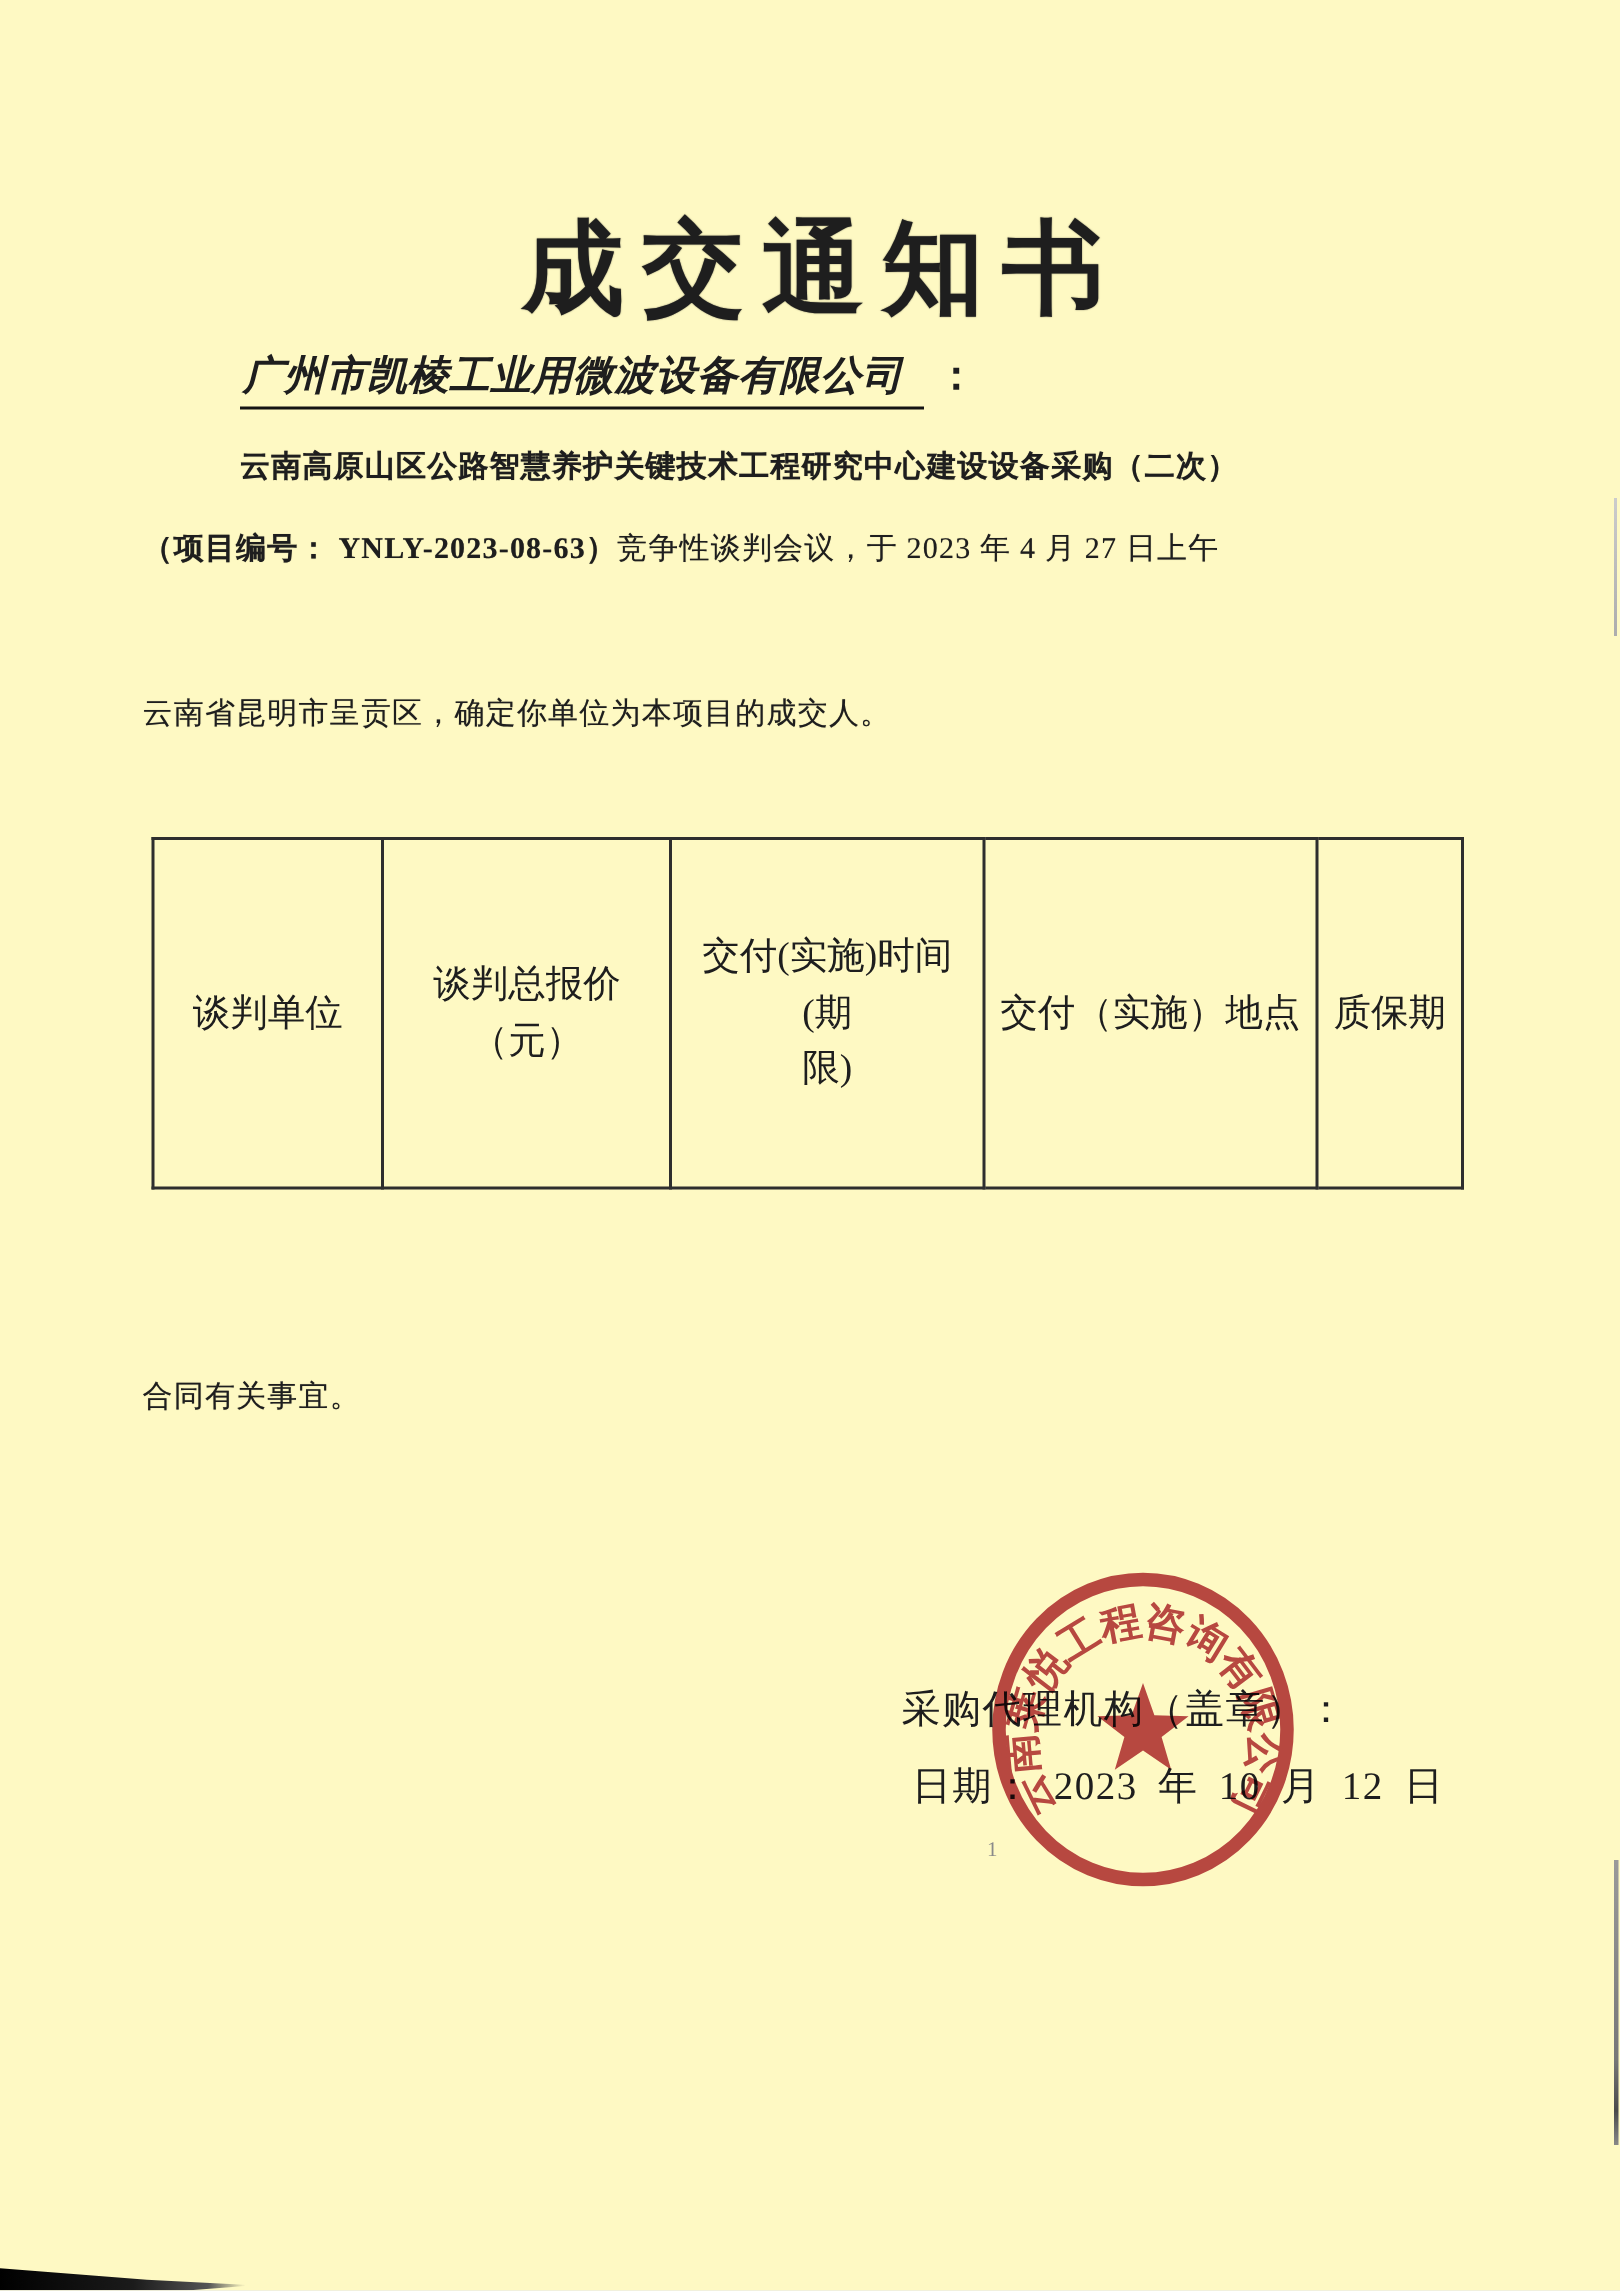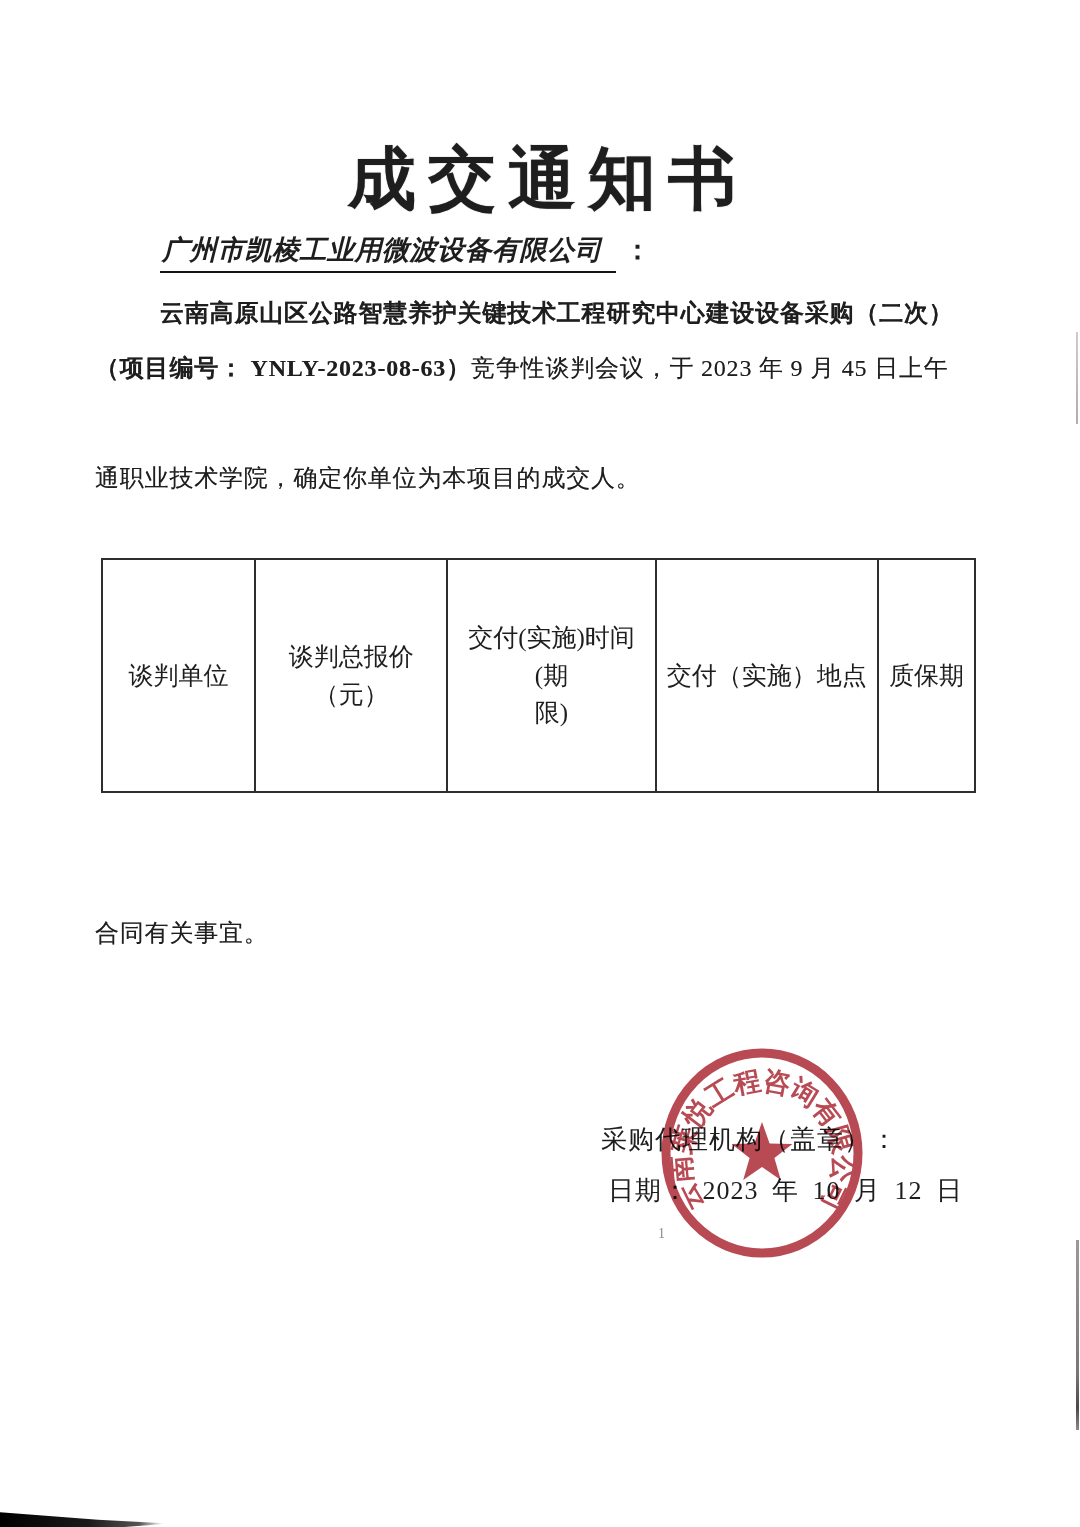--- a/index.html
+++ b/index.html
@@ -1,20 +1,20 @@
 <!DOCTYPE html>
 <html style="--stamp: #b23a45;"><head>
 <meta charset="utf-8">
 <style>
   html,body{margin:0;padding:0;background:#e8e8e8;}
   .page{
     position:relative;
     width:1080px;height:1527px;
     margin:0 auto;
-    background:#ffffff;
+    background:#fef9c3;
     overflow:hidden;
     font-family:"Liberation Serif","DejaVu Serif",serif;
     color:#1e1e1e;
   }
   .abs{position:absolute;white-space:nowrap;}
   .doc-title{
     left:348px;top:134px;
     font-size:68px;font-weight:700;
     letter-spacing:12px;
     text-shadow:0 0 1px rgba(0,0,0,.6);
@@ -25,21 +25,21 @@
     letter-spacing:0.5px;
   }
   .addressee .addr-name{
     display:inline-block;
     border-bottom:2.5px solid #141414;
     padding:0 14px 3px 2px;
     font-style:italic;
   }
   .addressee .addr-colon{margin-left:8px;}
   .bodyline{
-    font-size:24px;
+    font-size:20px;
     letter-spacing:0.8px;
     text-shadow:0 0 .5px rgba(0,0,0,.45);
   }
   .b{font-weight:700;}
   .p1{left:160px;top:297px;font-weight:700;}
   .p2{left:95px;top:352px;}
   .p3{left:95px;top:407px;}
   .p4{left:95px;top:462px;}
   .award-table{
     position:absolute;left:101px;top:558px;
@@ -111,24 +111,24 @@
 
   <div class="abs doc-title">成交通知书</div>
 
   <div class="abs addressee">
     <span class="addr-name">广州市凯棱工业用微波设备有限公司</span><span class="addr-colon">：</span>
   </div>
 
   <div class="abs bodyline p1">云南高原山区公路智慧养护关键技术工程研究中心建设设备采购（二次）</div>
 
   <div class="abs bodyline p2">
-    <span class="b">（项目编号： YNLY-2023-08-63）</span><span>竞争性谈判会议，于 2023 年 9 月 45 日上午</span>
+    <span class="b">（项目编号： YNLY-2023-08-63）</span><span>竞争性谈判会议，于 2023 年 4 月 27 日上午</span>
   </div>
 
-  <div class="abs bodyline p4">通职业技术学院，确定你单位为本项目的成交人。</div>
+  <div class="abs bodyline p4">云南省昆明市呈贡区，确定你单位为本项目的成交人。</div>
 
   <table class="award-table">
     <colgroup>
       <col style="width:153px">
         <col style="width:192px">
         <col style="width:208px">
         <col style="width:222px">
         <col style="width:97px">
     </colgroup>
     <tbody>

